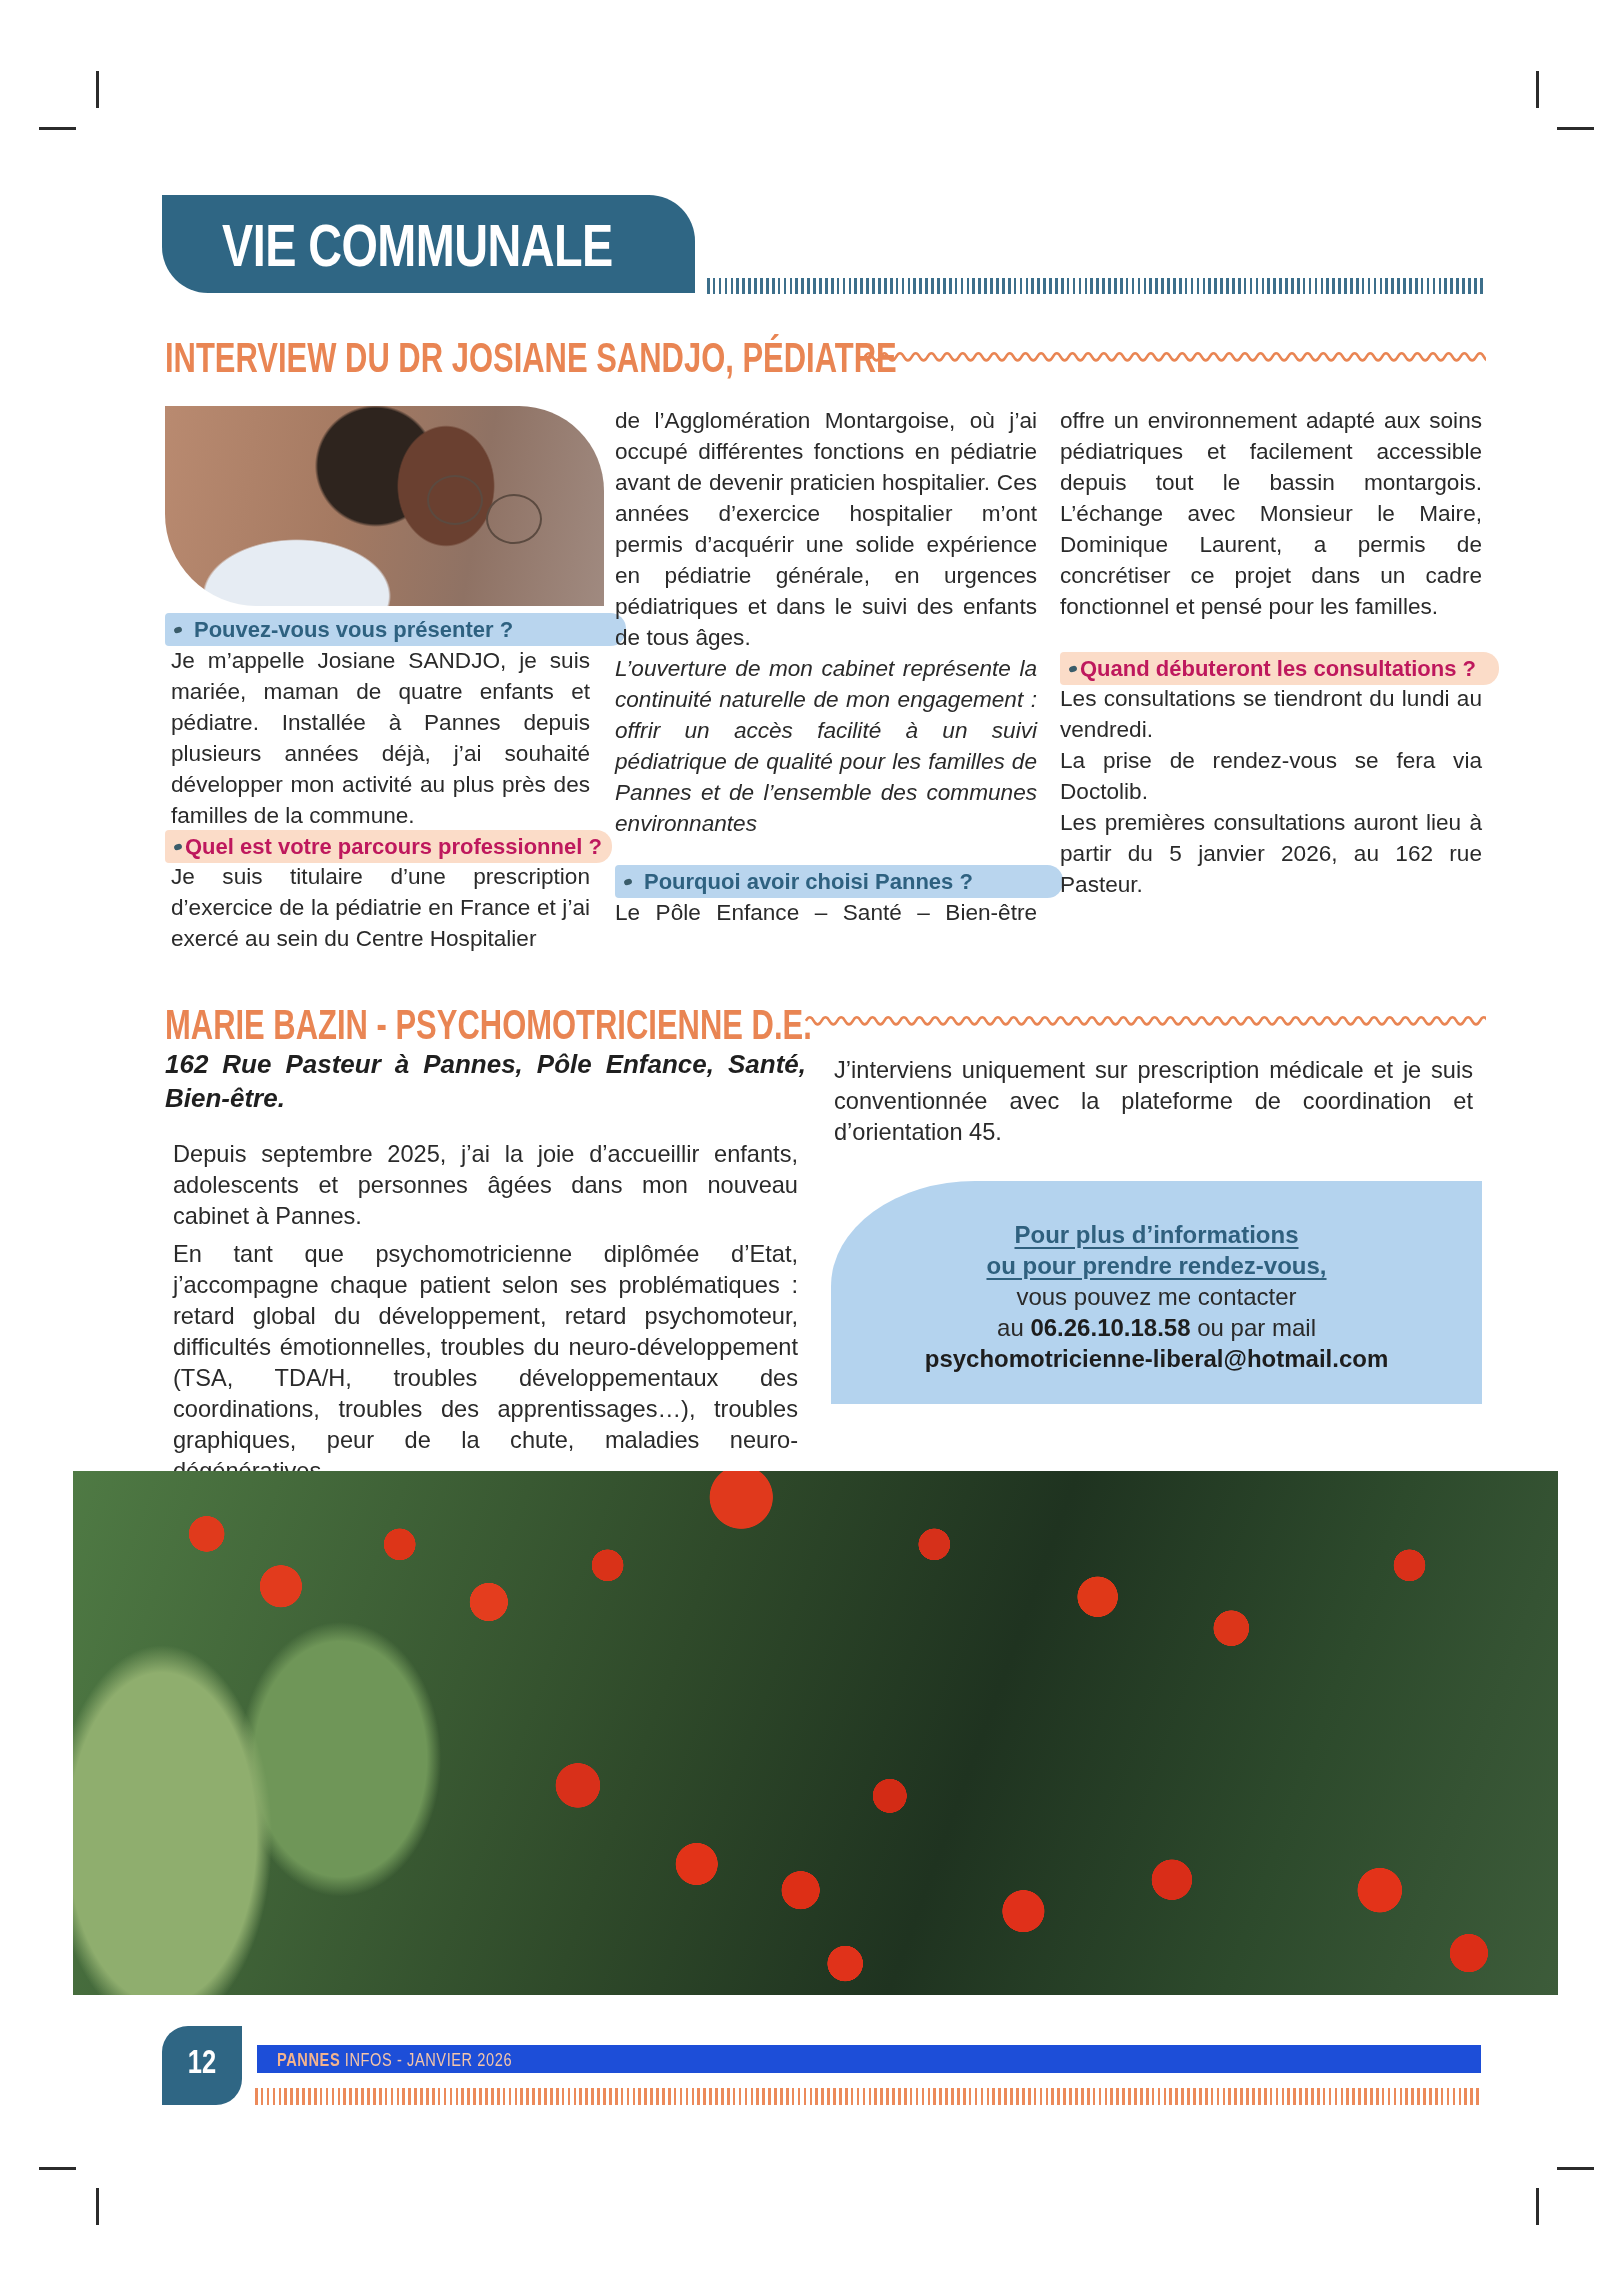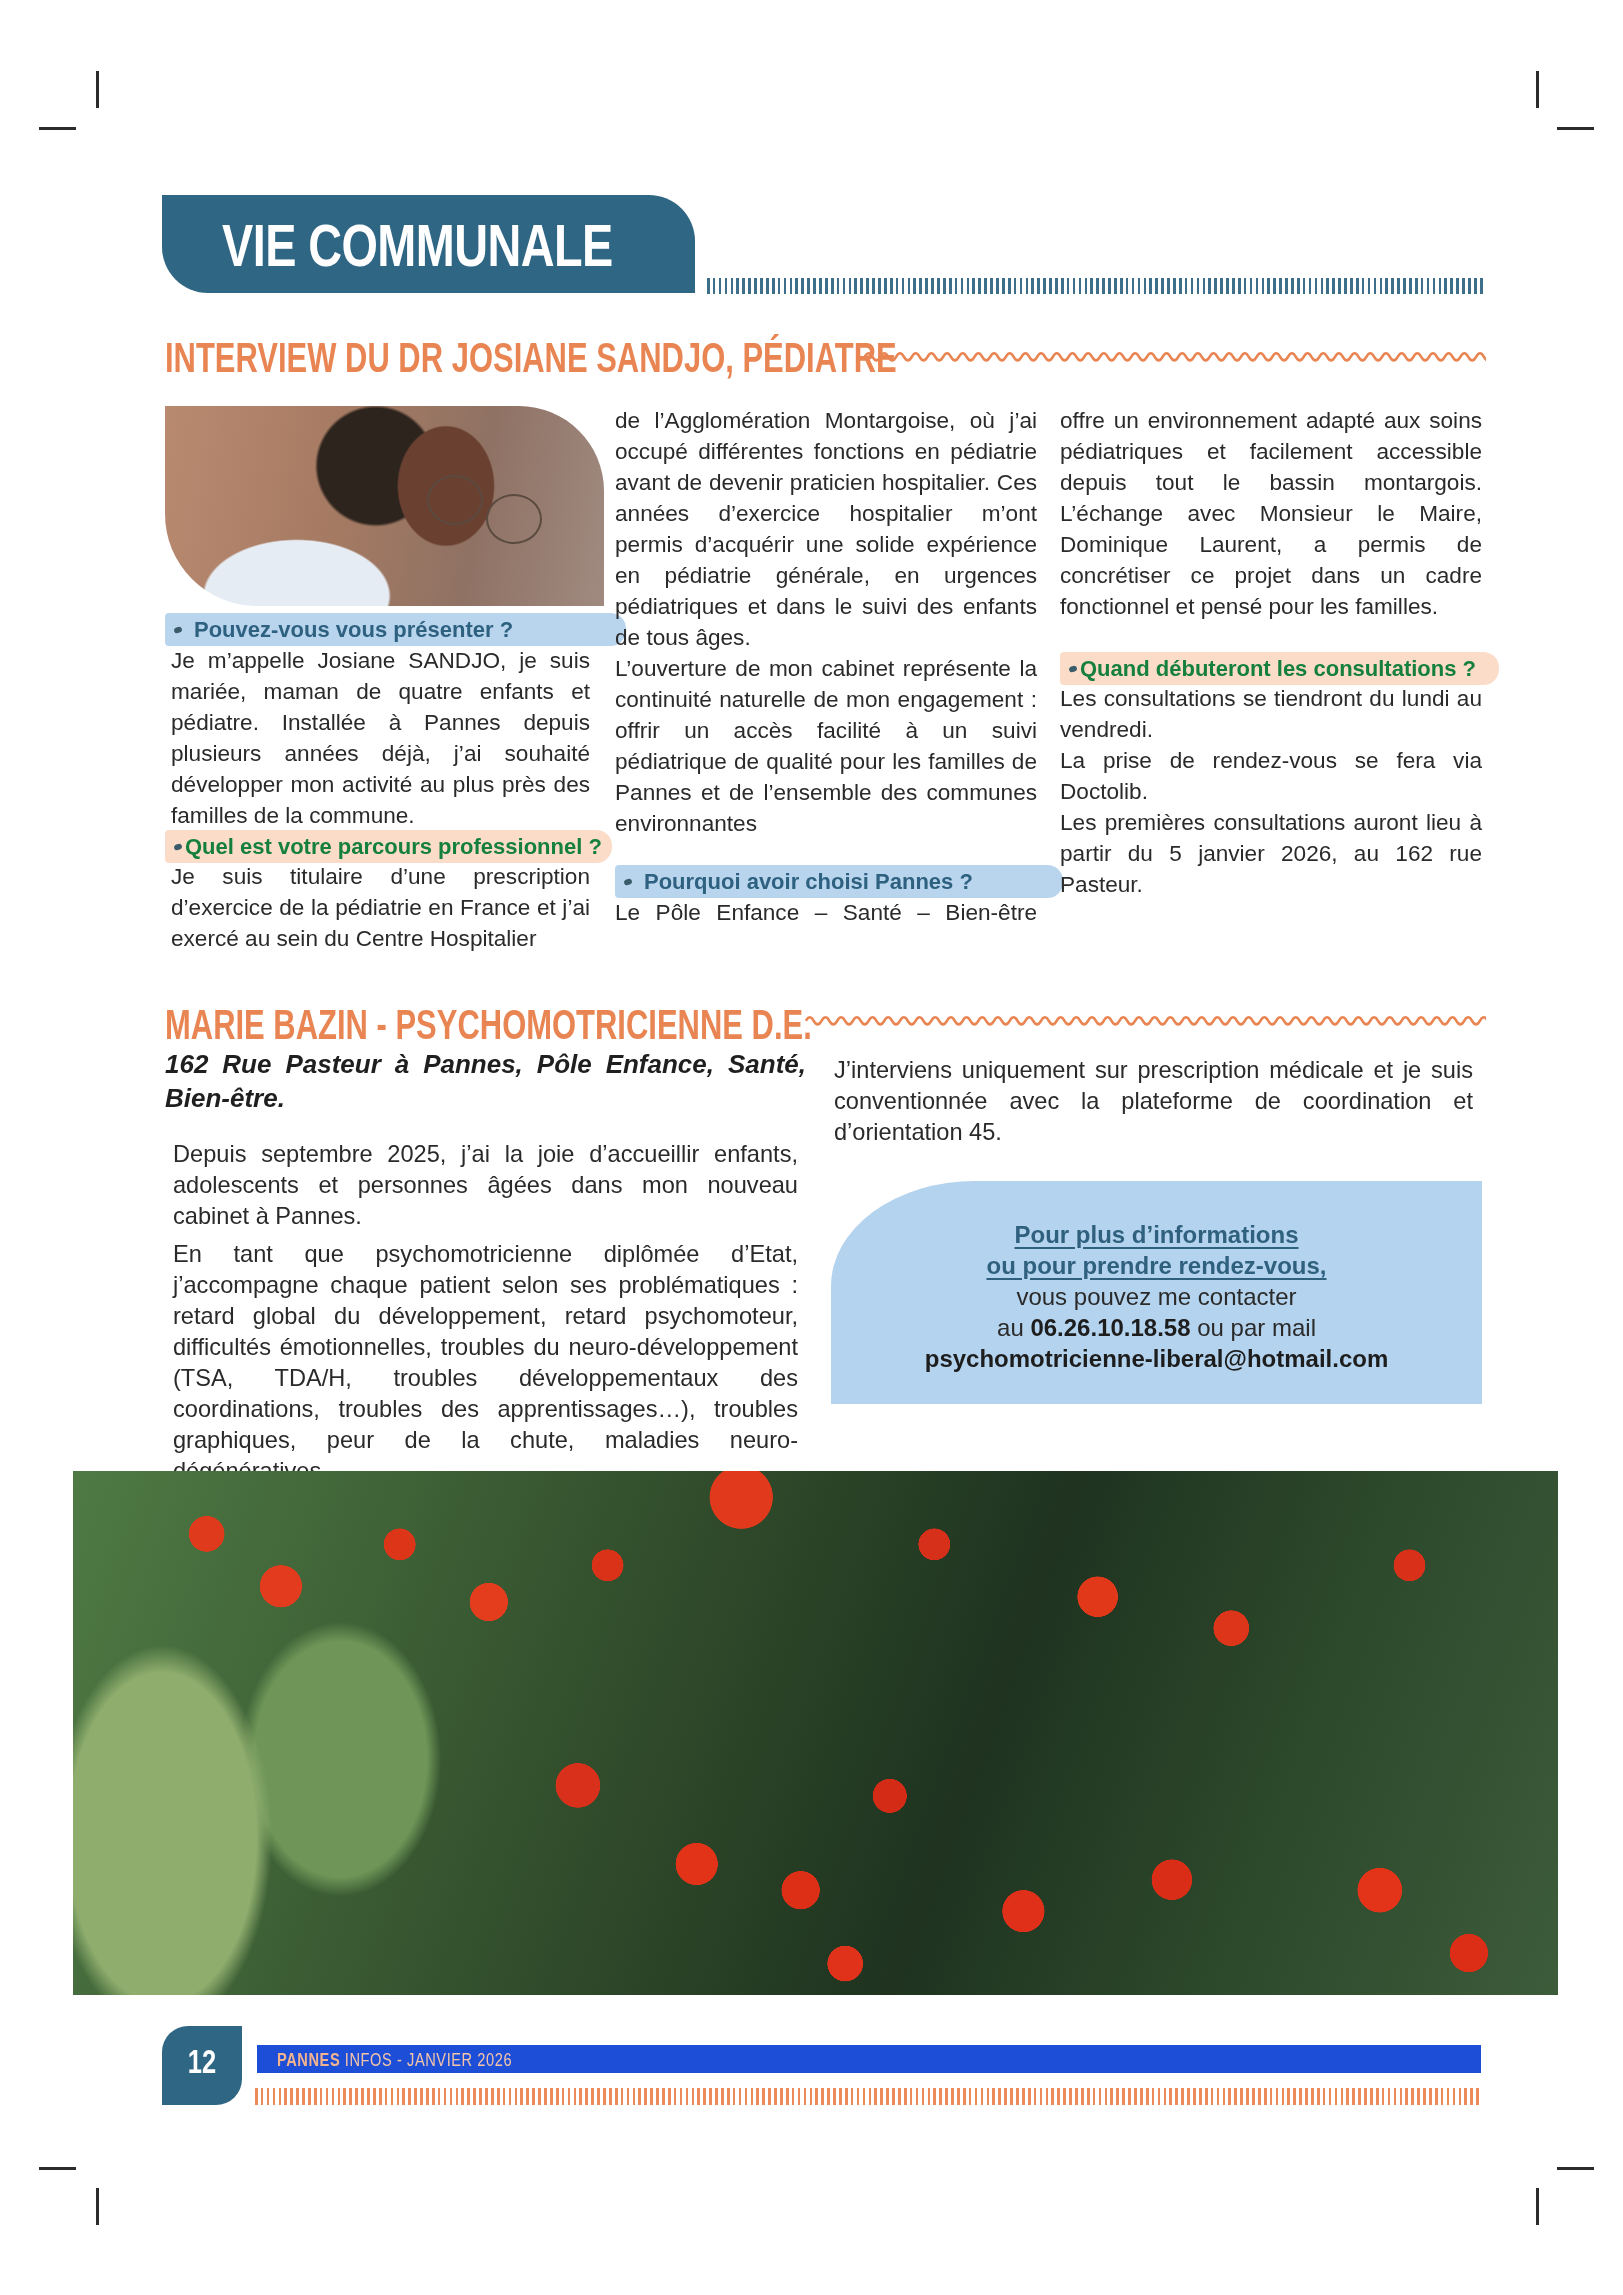--- a/index.html
+++ b/index.html
@@ -37,21 +37,21 @@
   
   .col { position:absolute; font-size:22.6px; line-height:31px; text-align:justify; color:#2a2a2a; }
   .col p { margin:0; }
   .c1 { left:171px; width:419px; }
   .c2 { left:615px; width:422px; }
   .c3 { left:1060px; width:422px; }
 
   .q { position:absolute; font-weight:bold; font-size:22px; line-height:33px; height:33px; padding-left:29px; white-space:nowrap; }
   .q .dot { position:absolute; left:9.2px; top:14.4px; width:7.9px; height:5.9px; border-radius:50%; background:#3a5c6a; transform:rotate(-20deg); }
   .q-blue { background:#b9d5ee; color:#2e6180; border-radius:3.9px 15.7px 15.7px 3.9px; }
-  .q-orange { background:#fbdcc8; color:#15803d; border-radius:3.9px 15.7px 15.7px 3.9px;padding-left:20px; }
+  .q-orange { background:#fbdcc8; color:#be185d; border-radius:3.9px 15.7px 15.7px 3.9px;padding-left:20px; }
 
   
   .sub-addr { left:165px; top:1047px; width:641px; font-size:26px; line-height:34px; font-weight:bold; font-style:italic; color:#1f1f1f; text-align:justify; text-align-last:left; }
   .bz { position:absolute; font-size:23.6px; line-height:31px; color:#2a2a2a; text-align:justify; }
   .bz p { margin:8px; }
   .contact-box { left:831px; top:1139px; width:651px; height:223px; background:#b4d3ee;
     border-radius:144px 0 0 0 / 105px 0 0 0;margin-top:42px; }
   .contact-box .inner { position:absolute; left:0; right:0; top:38px; text-align:center; font-size:24px; line-height:31px; color:#2a2a2a; }
   .contact-box .link { color:#2f607e; font-weight:bold; text-decoration:underline; text-underline-offset:3.9px; }
   .contact-box b { color:#1d1d1d; }
@@ -127,21 +127,21 @@
 <div class="q q-orange" style="left:165px; top:830px; width:427px;">
   <span class="dot"></span>
   <span>Quel est votre parcours professionnel ?</span>
 </div>
 <div class="col c1" style="top:861px;">
   <p>Je suis titulaire d’une prescription d’exercice de la pédiatrie en France et j’ai exercé au sein du Centre Hospitalier</p>
 </div>
 
 <div class="col c2" style="top:405px;">
   <p>de l’Agglomération Montargoise, où j’ai occupé différentes fonctions en pédiatrie avant de devenir praticien hospitalier. Ces années d’exercice hospitalier m’ont permis d’acquérir une solide expérience en pédiatrie générale, en urgences pédiatriques et dans le suivi des enfants de tous âges.</p>
-  <p style="text-align-last:left;">L’ouverture de mon cabinet représente la continuité naturelle de mon engagement : offrir un accès facilité à un suivi pédiatrique de qualité pour les familles de Pannes et de l’ensemble des communes environnantes</p>
+  <p style="text-align-last:left;font-style:italic;">L’ouverture de mon cabinet représente la continuité naturelle de mon engagement : offrir un accès facilité à un suivi pédiatrique de qualité pour les familles de Pannes et de l’ensemble des communes environnantes</p>
 </div>
 
 <div class="q q-blue" style="left:615px; top:865px; width:419px;">
   <span class="dot"></span>
   <span>Pourquoi avoir choisi Pannes ?</span>
 </div>
 <div class="col c2" style="top:897px;">
   <p style="text-align-last:justify;">Le Pôle Enfance – Santé – Bien-être</p>
 </div>
 

